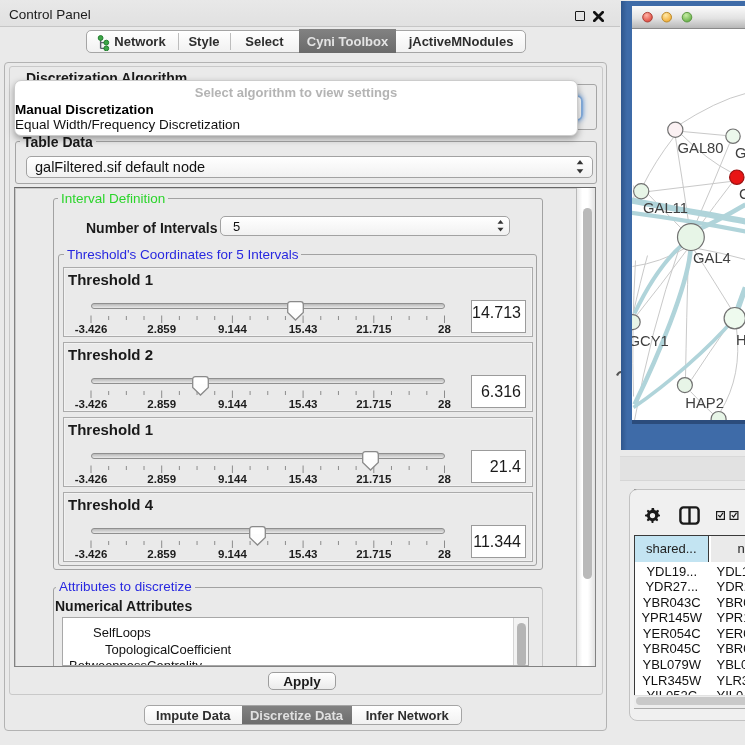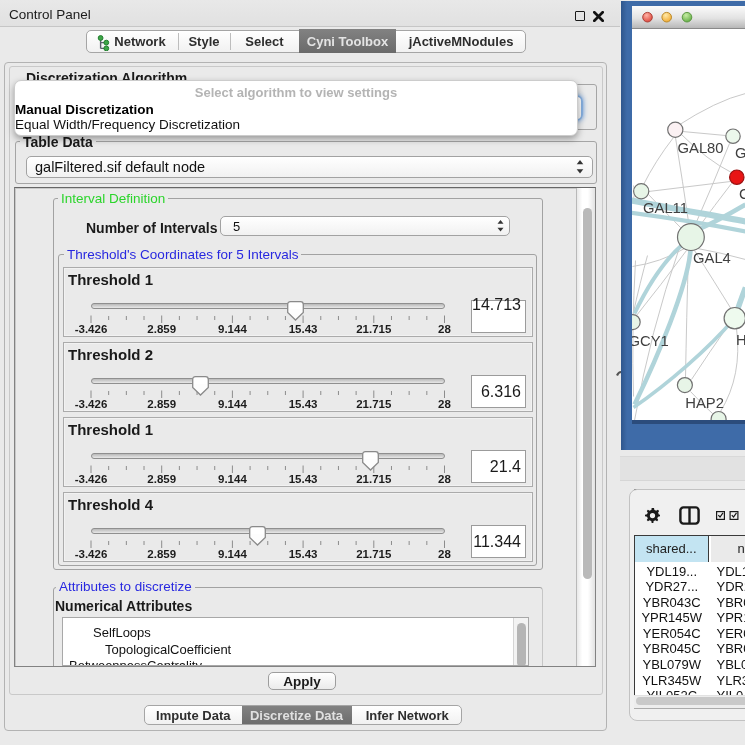--- a/index.html
+++ b/index.html
@@ -108,21 +108,21 @@
       <path d="M3.5 0.7 L13.5 0.7 Q16.3 0.7 16.3 3.5 L16.3 11.5 L8.5 19 L0.7 11.5 L0.7 3.5 Q0.7 0.7 3.5 0.7 Z" fill="#fdfdfd" stroke="#8a8a8a" stroke-width="1.3"></path>
       <path d="M2 2 L15 2 L15 8 L2 8 Z" fill="#ffffff" opacity="0.8"></path>
     </svg>
   <div class="abs" style="left:61.0px;top:322.5px;width:60px;text-align:center;font-size:11.5px;font-weight:bold;color:#1c1c1c;">-3.426</div>
   <div class="abs" style="left:131.7px;top:322.5px;width:60px;text-align:center;font-size:11.5px;font-weight:bold;color:#1c1c1c;">2.859</div>
   <div class="abs" style="left:202.4px;top:322.5px;width:60px;text-align:center;font-size:11.5px;font-weight:bold;color:#1c1c1c;">9.144</div>
   <div class="abs" style="left:273.1px;top:322.5px;width:60px;text-align:center;font-size:11.5px;font-weight:bold;color:#1c1c1c;">15.43</div>
   <div class="abs" style="left:343.8px;top:322.5px;width:60px;text-align:center;font-size:11.5px;font-weight:bold;color:#1c1c1c;">21.715</div>
   <div class="abs" style="left:414.5px;top:322.5px;width:60px;text-align:center;font-size:11.5px;font-weight:bold;color:#1c1c1c;">28</div>
   <div class="abs" style="left:470.5px;top:300px;width:55.5px;height:33px;background:#fff;border:1px solid #9b9b9b;"></div>
-  <div class="abs" style="left:470.5px;top:296px;width:50.5px;text-align:right;font-size:16px;color:#1a1a1a;">14.713</div>
+  <div class="abs" style="left:470.5px;top:304px;width:50.5px;text-align:right;font-size:16px;color:#1a1a1a;">14.713</div>
 
   <div class="abs" style="left:63px;top:342px;width:470px;height:70px;border:1px solid #ababab;box-shadow:inset 0 0 0 1px #f2f2f2;"></div>
   <div class="abs" style="left:68px;top:346px;font-size:15px;font-weight:bold;color:#1a1a1a;">Threshold 2</div>
   <svg class="abs" style="left:85px;top:390px;" width="368" height="9" viewBox="0 0 368 9">
       <g stroke="#8c8c8c" stroke-width="1">
         <line x1="6.00" y1="0.5" x2="6.00" y2="8"></line>
         <line x1="23.67" y1="1" x2="23.67" y2="5"></line>
         <line x1="41.35" y1="1" x2="41.35" y2="5"></line>
         <line x1="59.03" y1="1" x2="59.03" y2="5"></line>
         <line x1="76.70" y1="0.5" x2="76.70" y2="8"></line>

